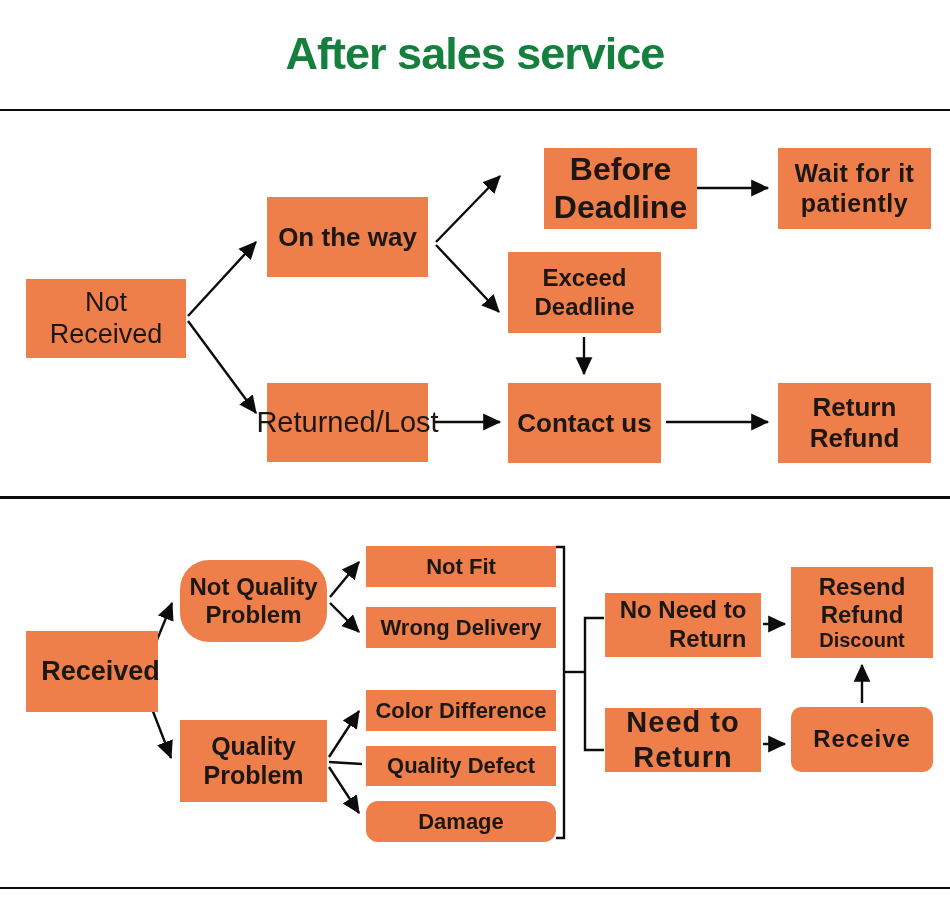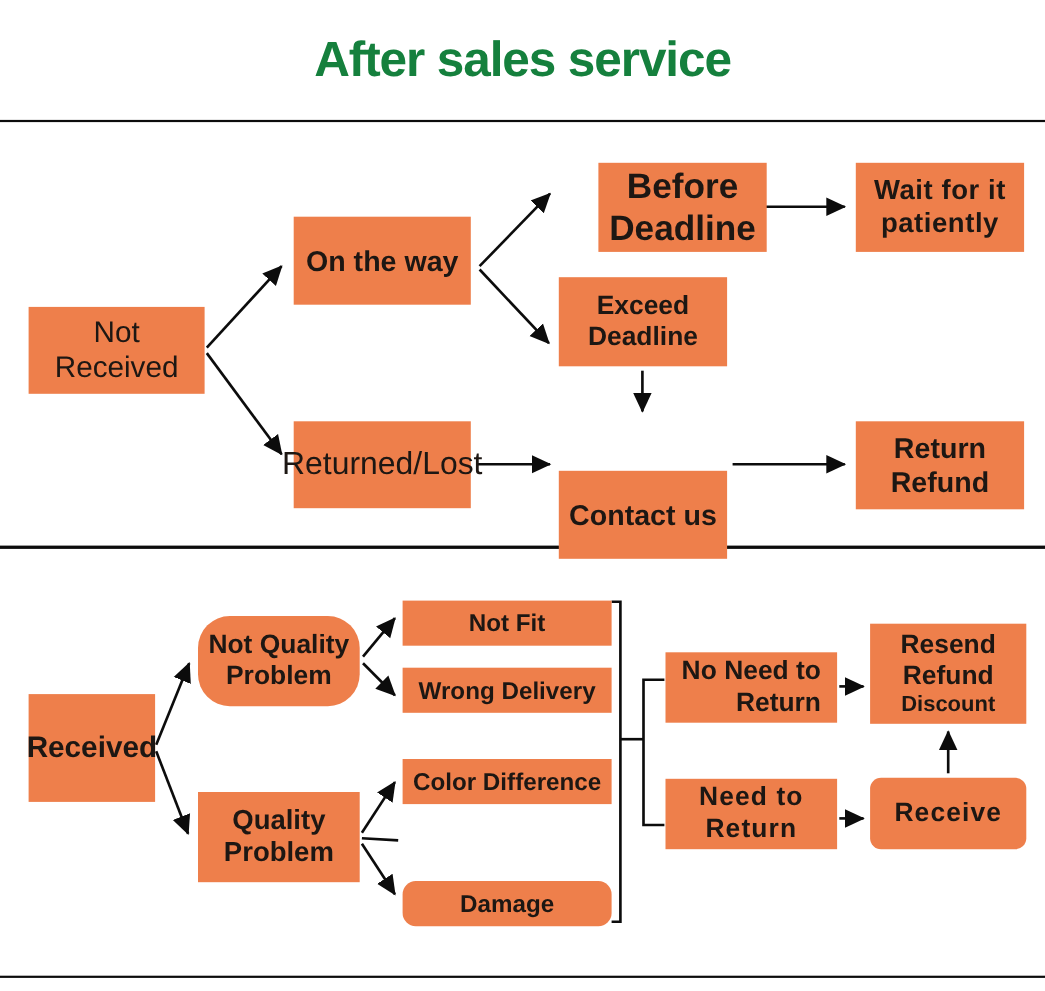--- a/index.html
+++ b/index.html
@@ -38,33 +38,33 @@
     white-space:pre-line;
     line-height:1.18;
   }
   
   .b-not-received{left:26px;top:279px;width:160px;height:79px;font-size:27px;font-weight:400;}
   .b-on-the-way{left:267px;top:197px;width:161px;height:80px;font-size:26px;}
   .b-returned-lost{left:267px;top:383px;width:161px;height:79px;font-size:29px;font-weight:400;}
   .b-before-deadline{left:496px;top:148px;width:153px;height:81px;font-size:32px;margin-left:48px;}
   .b-exceed-deadline{left:508px;top:252px;width:153px;height:81px;font-size:24px;}
   .b-wait-patiently{left:778px;top:148px;width:153px;height:81px;font-size:25px;letter-spacing:.5px;}
-  .b-contact-us{left:508px;top:383px;width:153px;height:80px;font-size:26px;margin-top:45px;}
+  .b-contact-us{left:508px;top:383px;width:153px;height:80px;font-size:26px;}
   .b-return-refund{left:778px;top:383px;width:153px;height:80px;font-size:26px;}
   
-  .b-received{left:26px;top:631px;width:115px;height:98px;font-size:27px;}
+  .b-received{left:26px;top:631px;width:115px;height:81px;font-size:27px;padding-left:17px;}
   .b-not-quality-problem{left:180px;top:560px;width:147px;height:82px;font-size:24px;line-height:1.15;border-radius:29px;}
   .b-quality-problem{left:180px;top:720px;width:147px;height:82px;font-size:25px;line-height:1.15;}
   .b-not-fit{left:366px;top:546px;width:190px;height:41px;font-size:22px;}
   .b-wrong-delivery{left:366px;top:607px;width:190px;height:41px;font-size:22px;}
   .b-color-difference{left:366px;top:690px;width:190px;height:41px;font-size:22px;}
   .b-quality-defect{left:366px;top:746px;width:190px;height:40px;font-size:22px;}
   .b-damage{left:366px;top:801px;width:190px;height:41px;font-size:22px;border-radius:12px;}
   .b-no-need-return{left:605px;top:593px;width:156px;height:64px;font-size:24px;line-height:1.2;text-align:right;}
-  .b-need-return{left:605px;top:708px;width:156px;height:64px;font-size:24px;line-height:1.2;letter-spacing:1px;}
+  .b-need-return{left:605px;top:708px;width:156px;height:64px;font-size:29px;line-height:1.2;letter-spacing:1px;}
   .b-resend{left:791px;top:567px;width:142px;height:91px;font-size:24px;line-height:1.15;}
   .b-resend .sub{font-size:20px;line-height:1.2;}
   .b-receive{left:791px;top:707px;width:142px;height:65px;font-size:24px;letter-spacing:1px;border-radius:10px;}
 
   svg.overlay{position:absolute;left:0;top:0;pointer-events:none;}
   .ln{stroke:var(--line);stroke-width:2.4;fill:none;}
   .ah{fill:var(--line);}
 </style>
 </head>
 <body>
@@ -151,20 +151,23 @@
   </div>
   <div class="box b-not-fit">
     <span>Not Fit</span>
   </div>
   <div class="box b-wrong-delivery">
     <span>Wrong Delivery</span>
   </div>
   <div class="box b-color-difference">
     <span>Color Difference</span>
   </div>
+  <div class="box b-quality-defect">
+    <span>Quality Defect</span>
+  </div>
   <div class="box b-damage">
     <span>Damage</span>
   </div>
   <div class="box b-no-need-return">
     <span>No Need to
 Return</span>
   </div>
   <div class="box b-need-return">
     <span>Need to
 Return</span>

